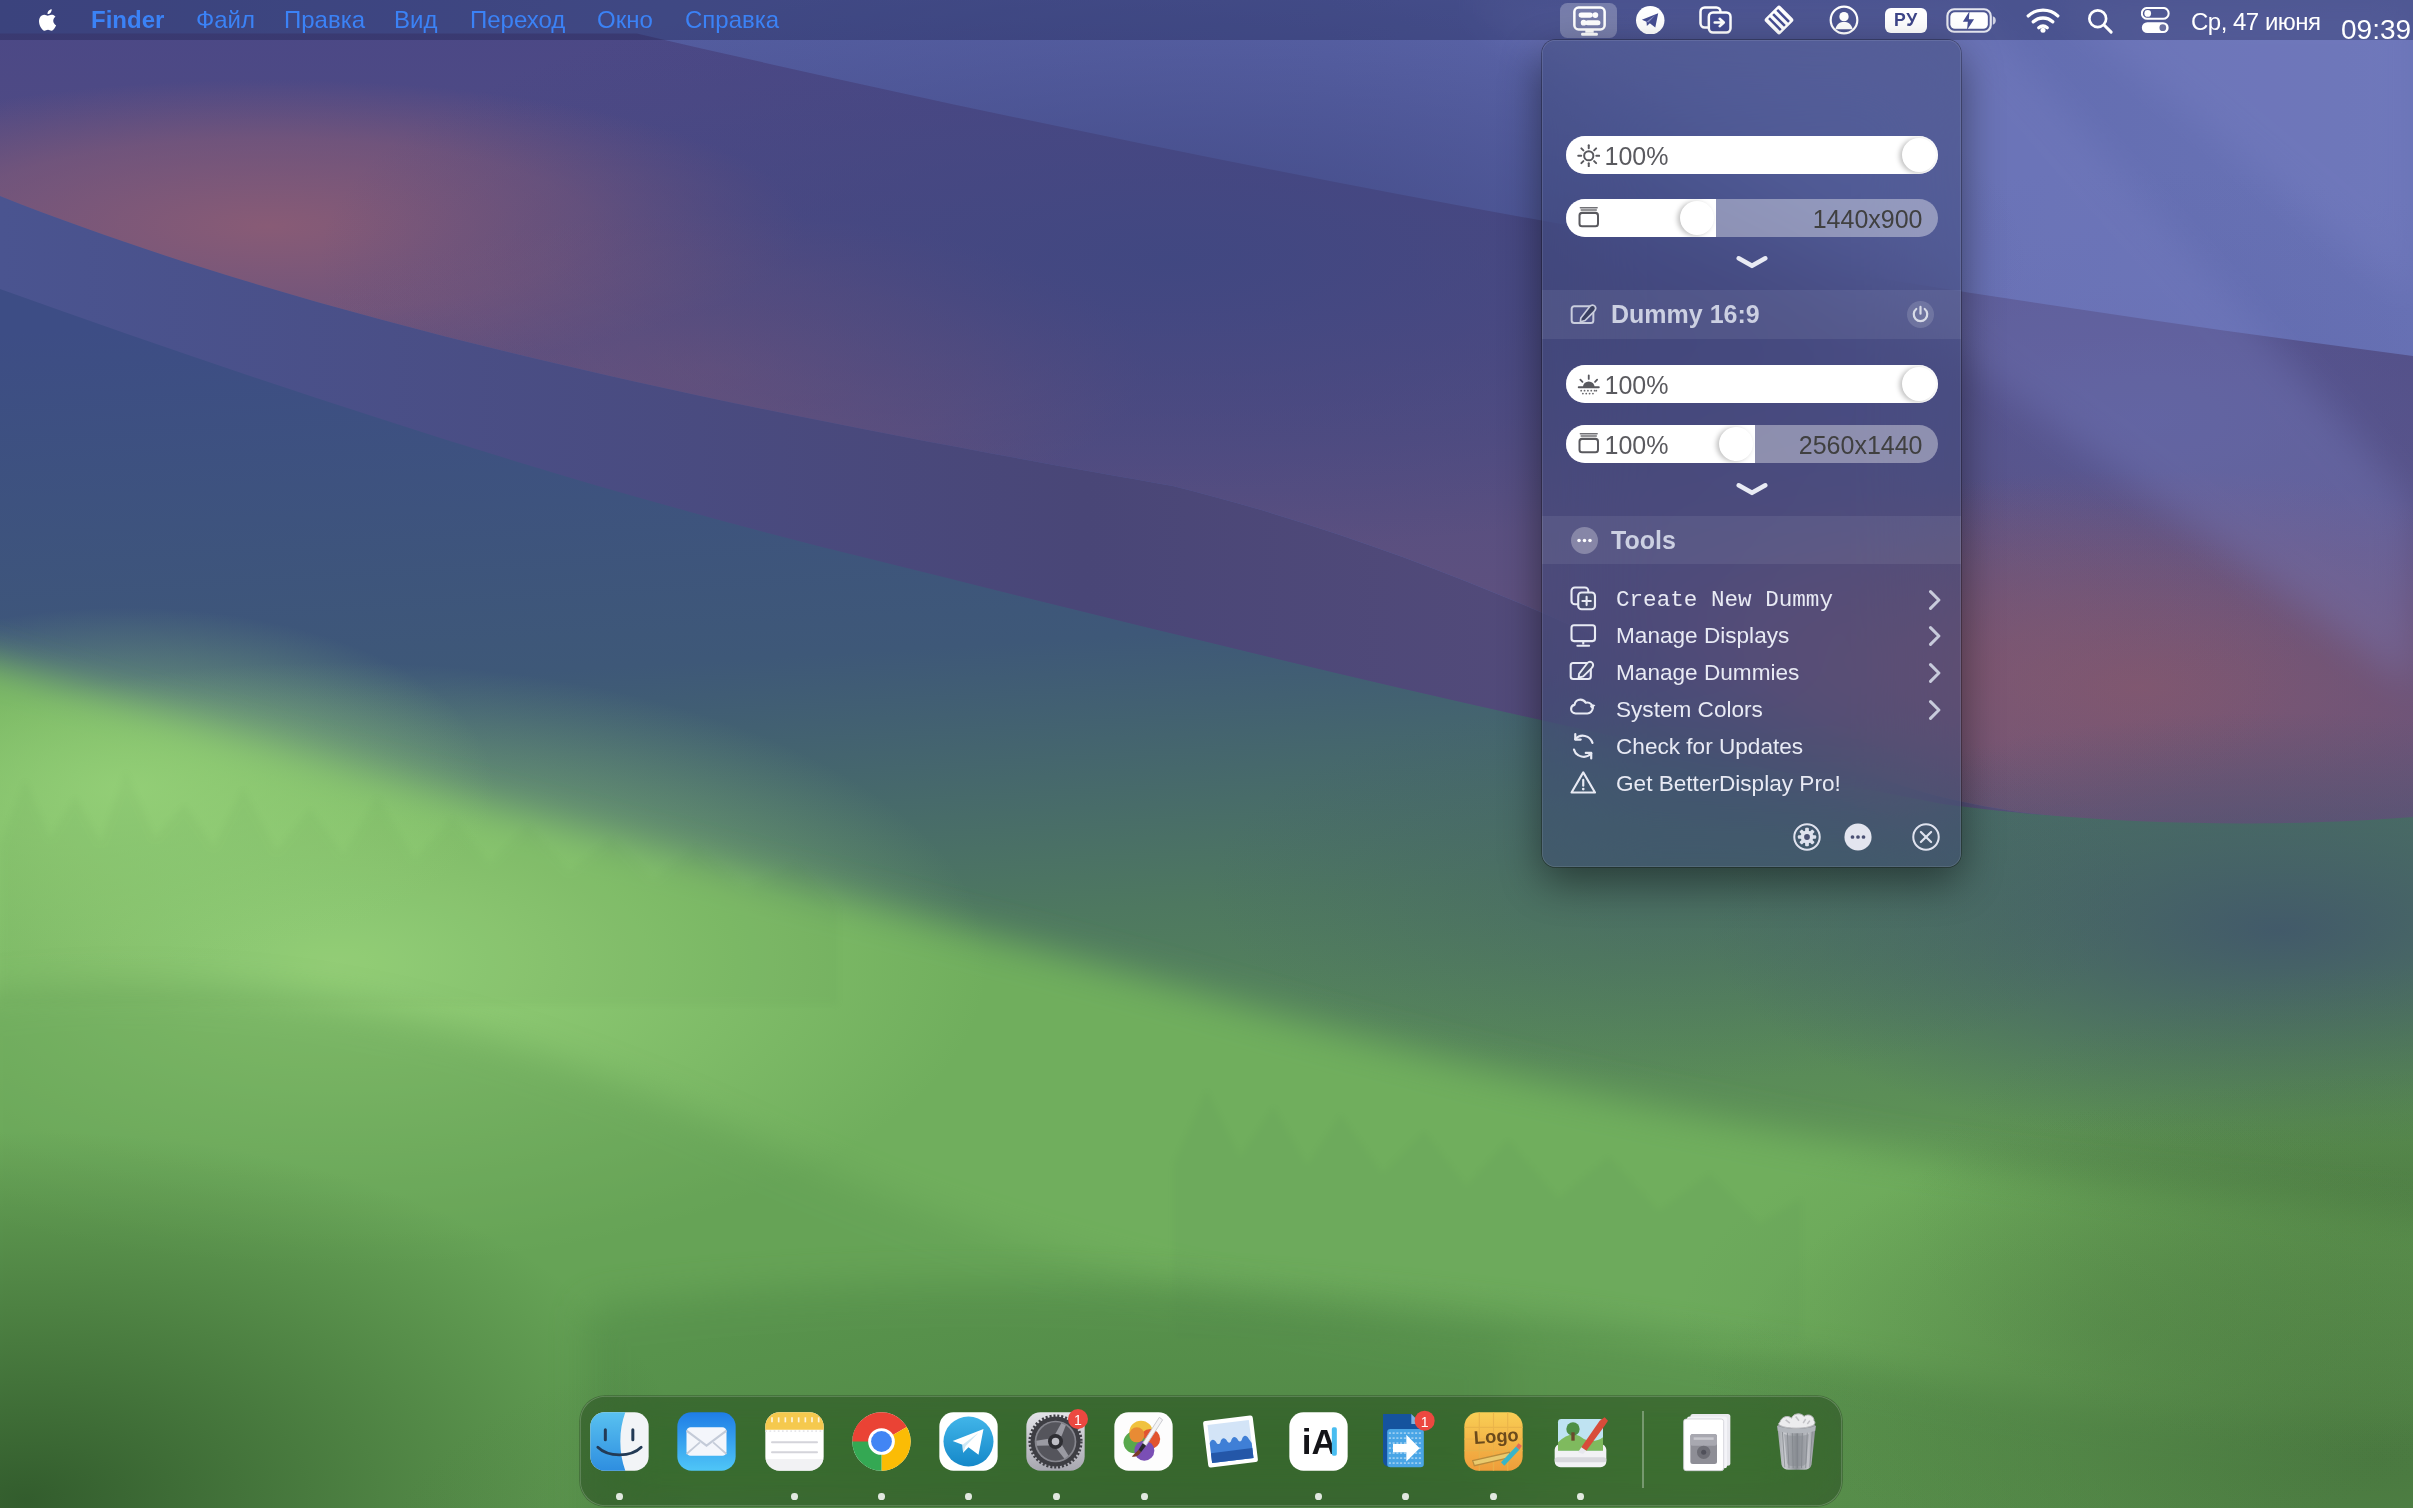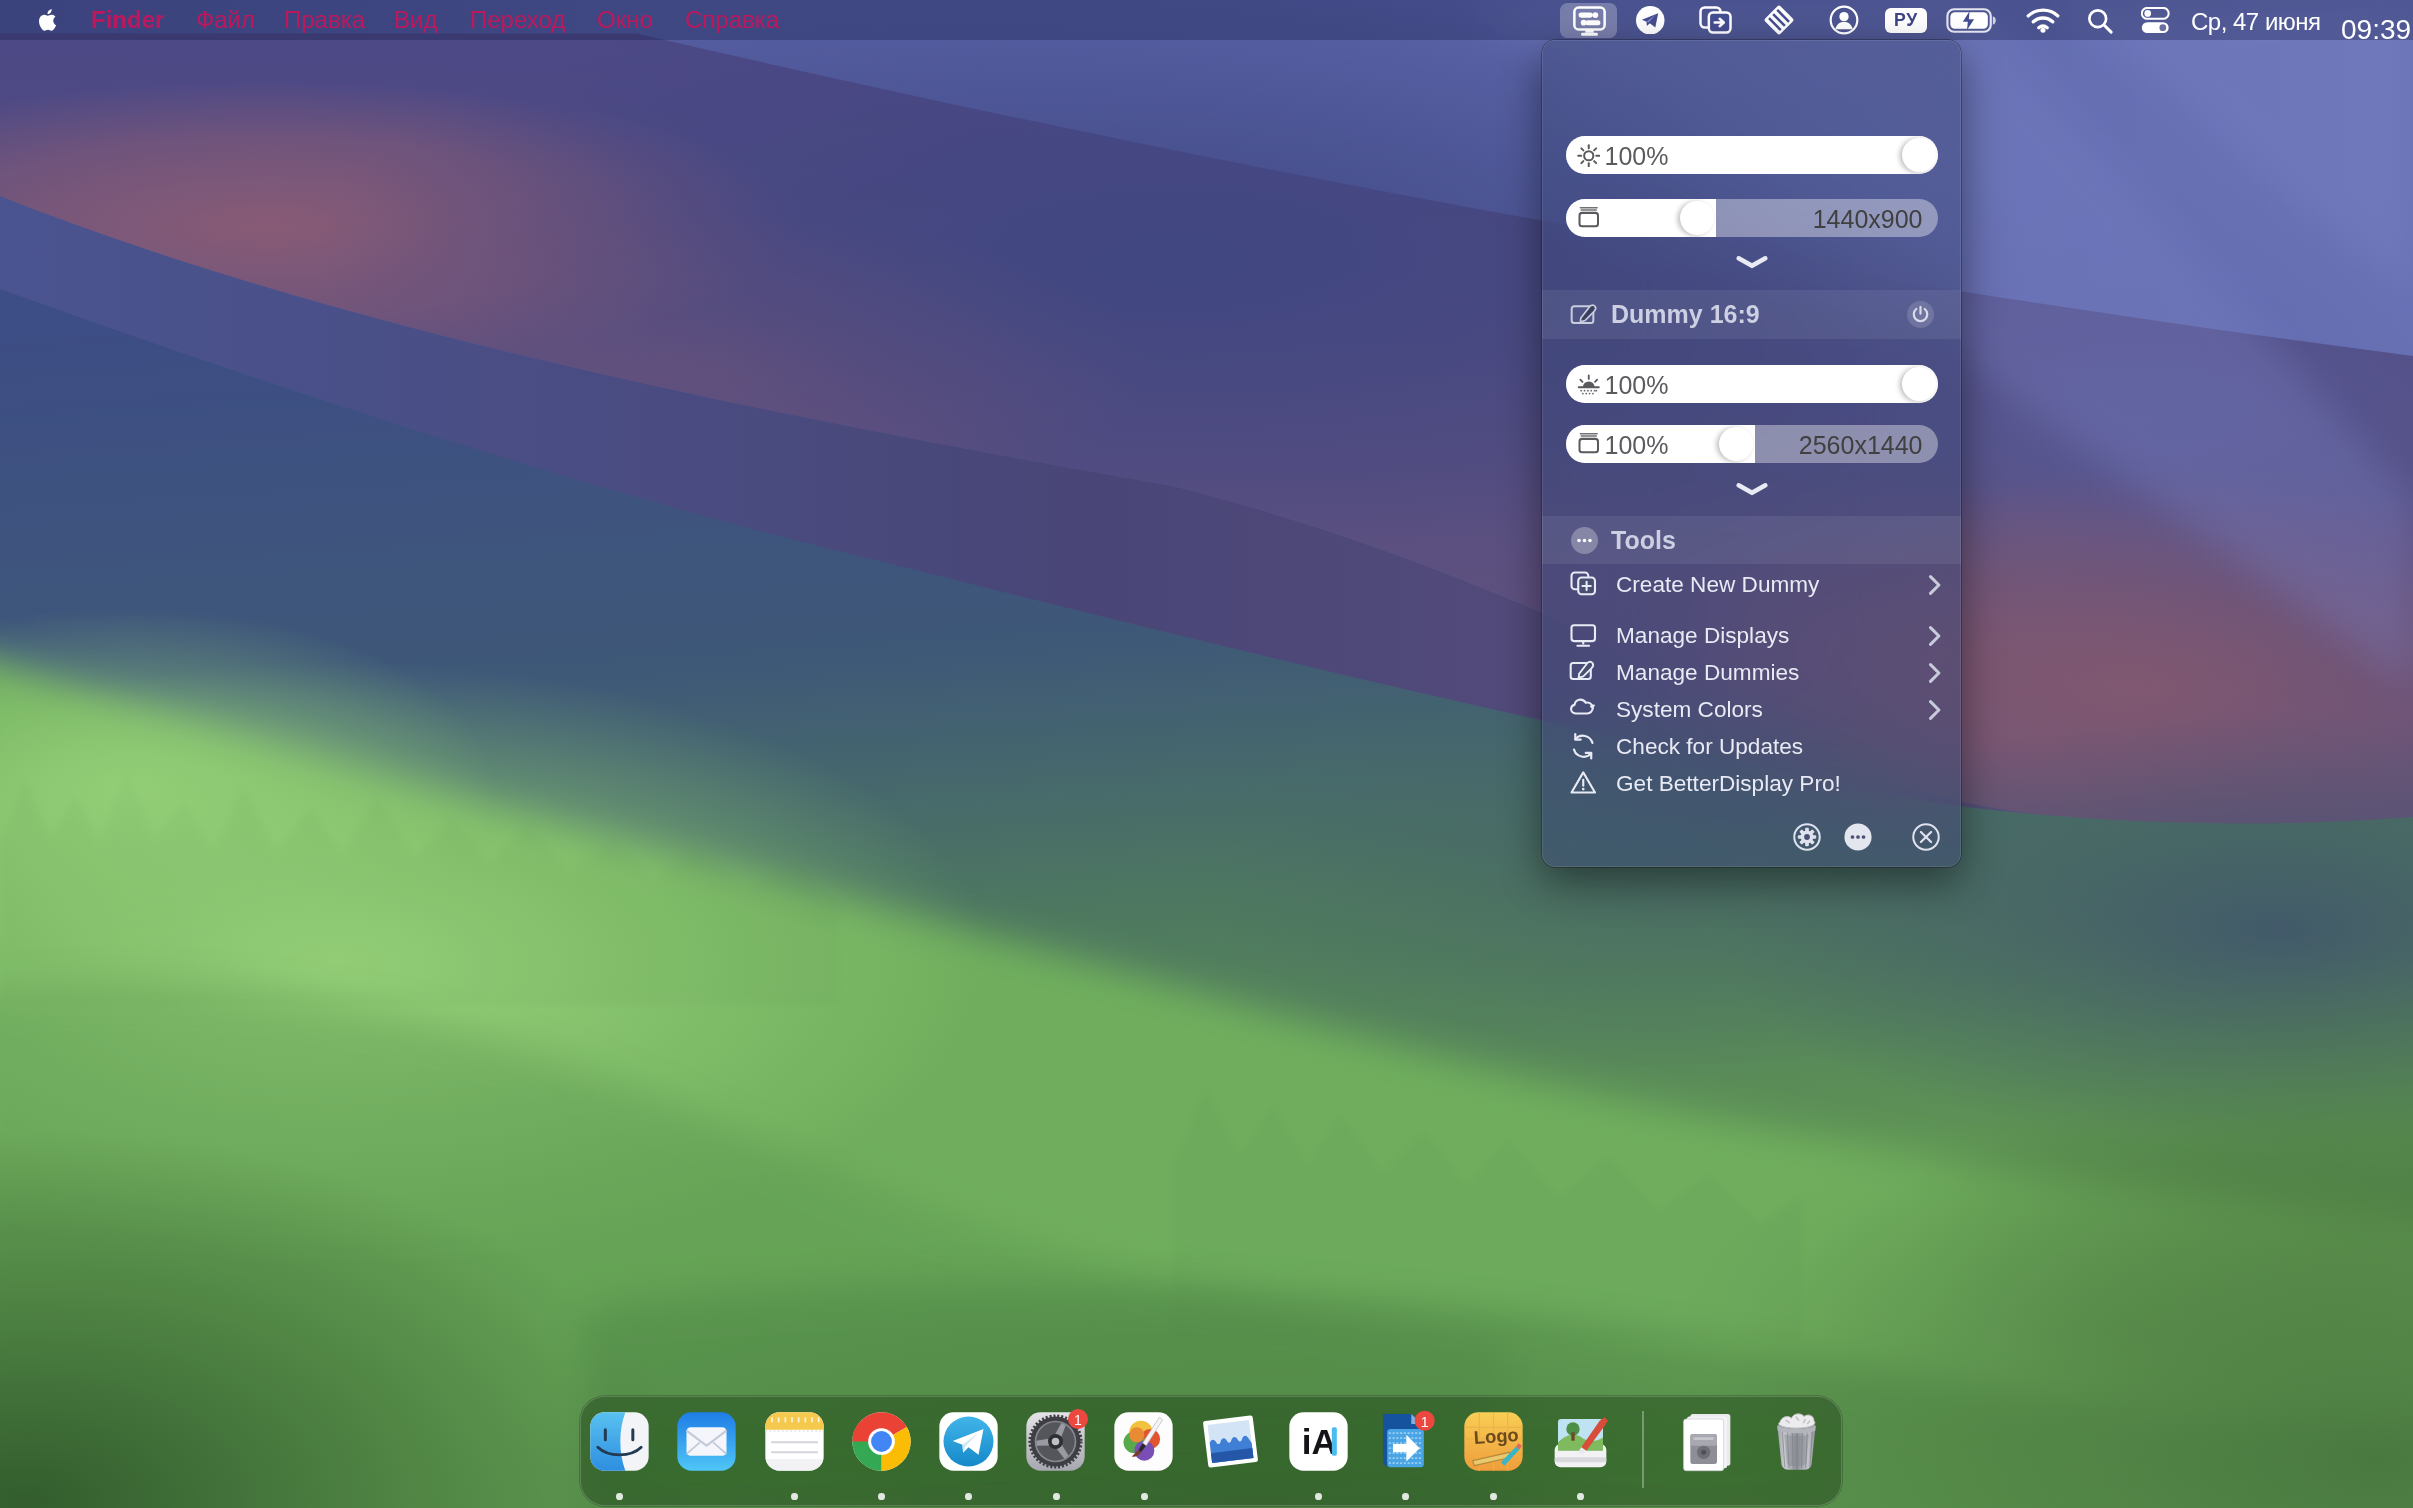--- a/index.html
+++ b/index.html
@@ -3,21 +3,21 @@
 <meta charset="utf-8">
 <style>
   * { margin:0; padding:0; box-sizing:border-box; }
   html,body { width:2413px; height:1508px; overflow:hidden; font-family:"Liberation Sans", sans-serif; }
   #screen { position:relative; width:2413px; height:1508px; overflow:hidden; }
   #wall { position:absolute; inset:0; }
 
   
   #menubar { position:absolute; left:0; top:0; width:2413px; height:40px;
     background:rgba(16,22,66,0.30);
-    display:flex; align-items:center; color:#be185d; font-size:25px; }
+    display:flex; align-items:center; color:#3b82f6; font-size:25px; }
   
   #menubar .mi { position:absolute; top:5.9px; font-size:24px; }
   #menubar .mi.bold { font-weight:bold; }
   #mright { position:absolute; left:16px; top:0; width:2413px; height:40px; color:#fff; }
 
   
   #panel { position:absolute; left:1542px; top:40px; width:419px; height:827px;
     border-radius:13.4px;
     background:rgba(58,70,116,0.46);
     backdrop-filter: blur(50px) saturate(105%);
@@ -341,21 +341,21 @@
     <div class="band" style="top:476px;height:48px;">
       <svg style="position:absolute;left:28.5px;top:11px" width="27" height="27" viewBox="0 0 32 32">
         <circle cx="16" cy="16" r="16" fill="rgba(255,255,255,0.28)"></circle>
         <circle cx="9.5" cy="16" r="2.1" fill="#fff"></circle>
           <circle cx="16" cy="16" r="2.1" fill="#fff"></circle>
           <circle cx="22.5" cy="16" r="2.1" fill="#fff"></circle>
       </svg>
       <span class="ttl" style="margin-left:69px">Tools</span>
     </div>
 
-    <div class="mrow" style="top:526px;">
+    <div class="mrow" style="top:541px;font-family:Liberation Mono, monospace;">
       <svg class="icn" viewBox="0 0 34 34">
         <rect x="3" y="3" width="20" height="20" rx="4" fill="none" stroke="#e8eaf4" stroke-width="2.5"></rect>
         <rect x="11" y="9" width="20" height="20" rx="4" fill="#494f70" stroke="#e8eaf4" stroke-width="2.5"></rect>
         <line x1="21" y1="14" x2="21" y2="24" stroke="#e8eaf4" stroke-width="2.5" stroke-linecap="round"></line>
         <line x1="16" y1="19" x2="26" y2="19" stroke="#e8eaf4" stroke-width="2.5" stroke-linecap="round"></line>
       </svg>
       <span class="lbl">Create New Dummy</span>
         <svg class="arr2" viewBox="0 0 16 26">
           <path d="M3 3 L13 13 L3 23" fill="none" stroke="#c8cbdb" stroke-width="3.6" stroke-linecap="round" stroke-linejoin="round"></path>
         </svg>

